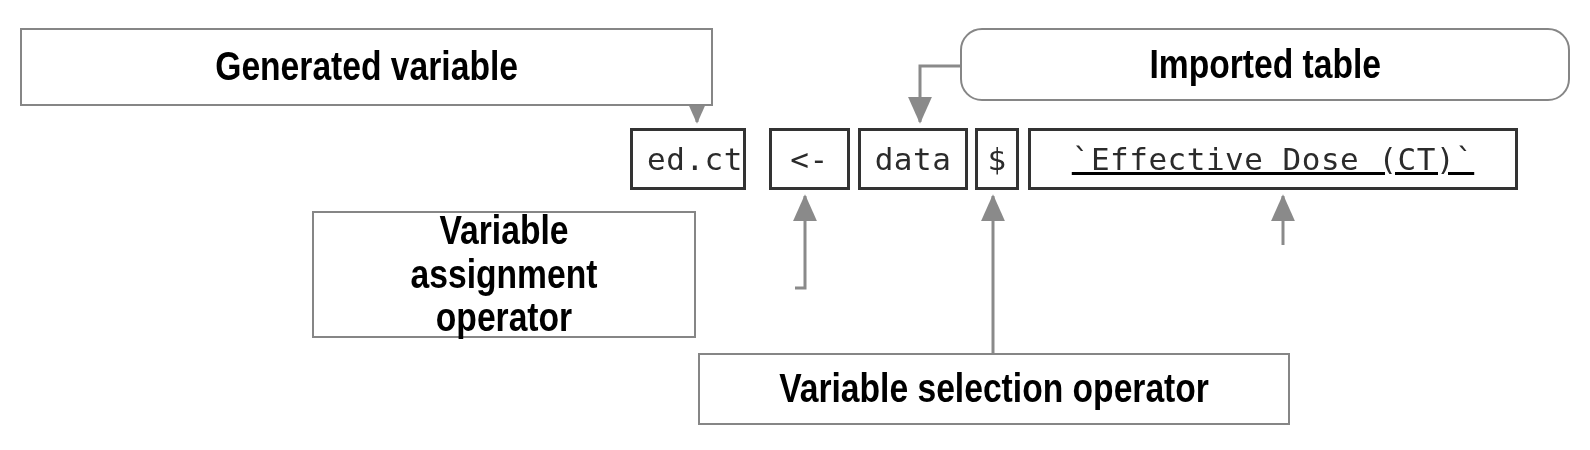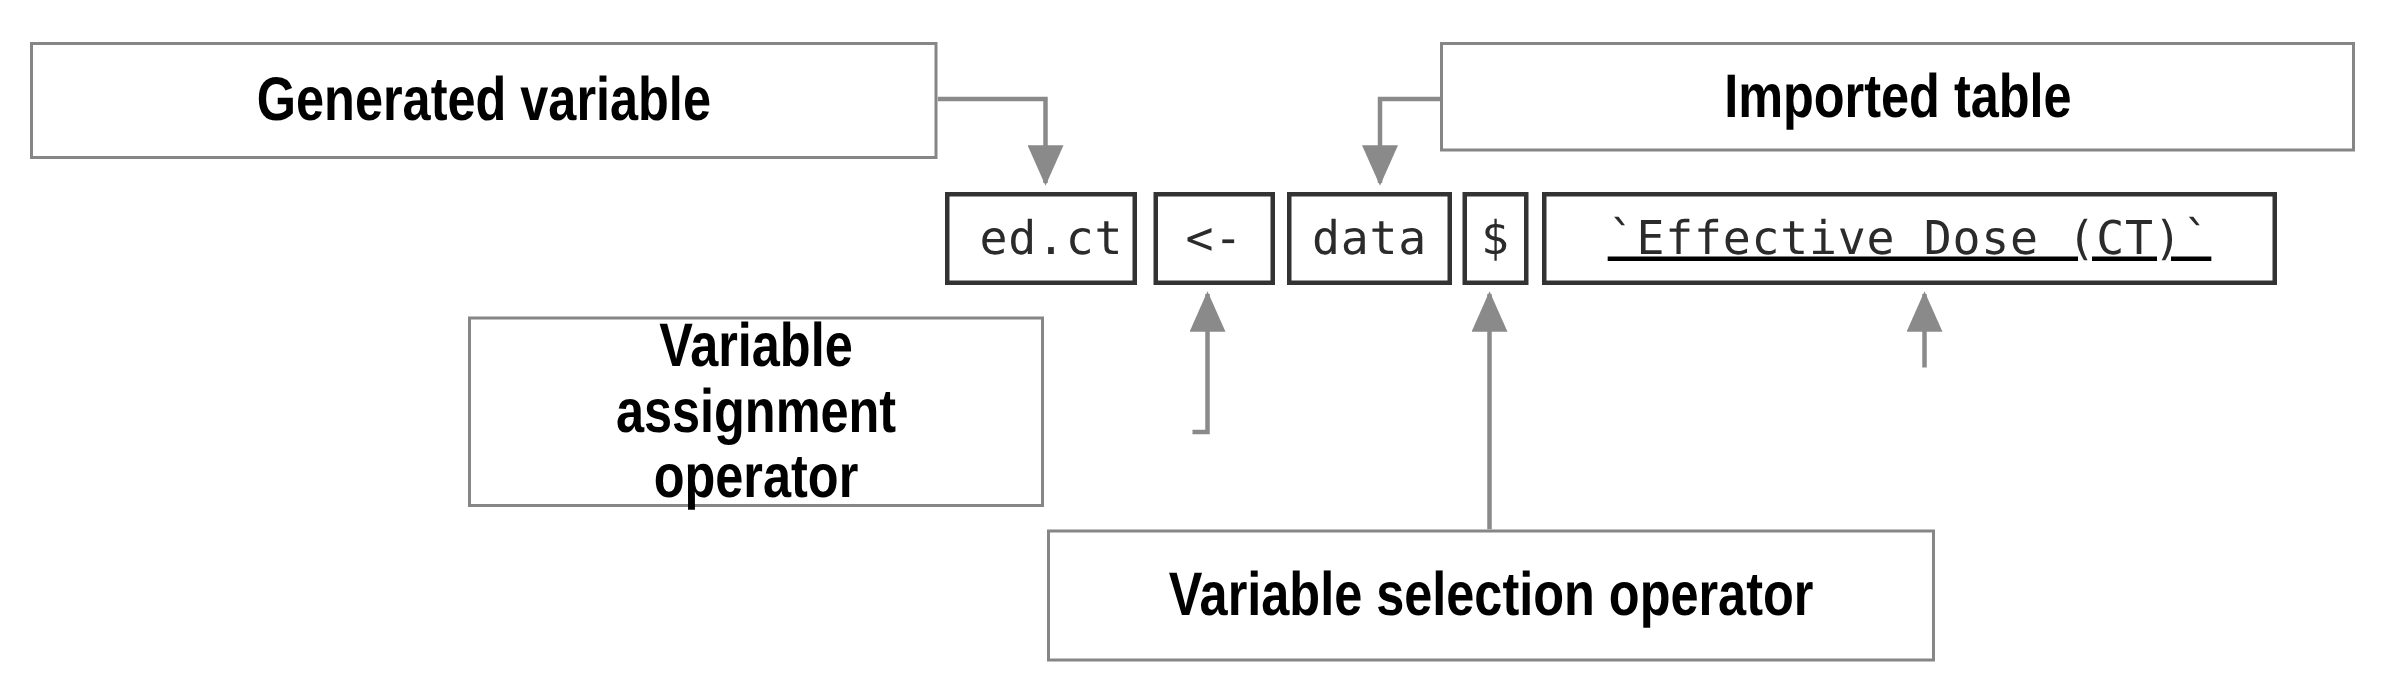--- a/index.html
+++ b/index.html
@@ -32,33 +32,33 @@
     font-family: "Liberation Sans", sans-serif;
     font-weight: bold;
     color: #000000;
     line-height: 1.06;
     transform: scaleX(0.82);
     transform-origin: center center;
     white-space: pre-line;
     letter-spacing: 0px;
   }
 
-  #lbl-generated       { left: 20px;   top: 28px;  width: 605px; height: 78px; }
+  #lbl-generated       { left: 20px;   top: 28px;  width: 693px; height: 78px; }
   #lbl-generated .txt  { font-size: 41px; }
 
-  #lbl-imported        { left: 960px;  top: 28px;  width: 610px; height: 73px; }
+  #lbl-imported        { left: 960px;  top: 28px;  width: 610px; height: 73px; border-radius: 22px; }
   #lbl-imported .txt   { font-size: 41px; }
 
   #lbl-assignment      { left: 312px;  top: 211px; width: 384px; height: 127px; }
   #lbl-assignment .txt { font-size: 41px; }
 
   #lbl-column          { left: 1042px; top: 245px; width: 470px; height: 70px; }
   #lbl-column .txt     { font-size: 41px; }
 
-  #lbl-selection       { left: 698px;  top: 353px; width: 592px; height: 88px; }
+  #lbl-selection       { left: 698px;  top: 353px; width: 592px; height: 72px; }
   #lbl-selection .txt  { font-size: 41px; }
 
   
   .code-box {
     position: absolute;
     box-sizing: border-box;
     background: #ffffff;
     border: 3px solid #333333;
     display: flex;
     align-items: center;
@@ -68,21 +68,21 @@
     height: 62px;
   }
   .code-box .code {
     font-family: "DejaVu Sans Mono", "Liberation Mono", monospace;
     font-size: 31px;
     color: #2b2b2b;
     white-space: pre;
     letter-spacing: 0.5px;
   }
 
-  #code-var    { left: 630px;  width: 128px; padding-left: 14px; }
+  #code-var    { left: 630px;  width: 116px; padding-left: 14px; }
   #code-assign { left: 769px;  width: 81px;  }
   #code-data   { left: 858px;  width: 110px; }
   #code-dollar { left: 975px;  width: 44px;  }
   #code-col    { left: 1028px; width: 490px; text-decoration: underline; }
 
   
   #connectors {
     position: absolute;
     left: 0; top: 0;
     width: 1590px; height: 450px;

